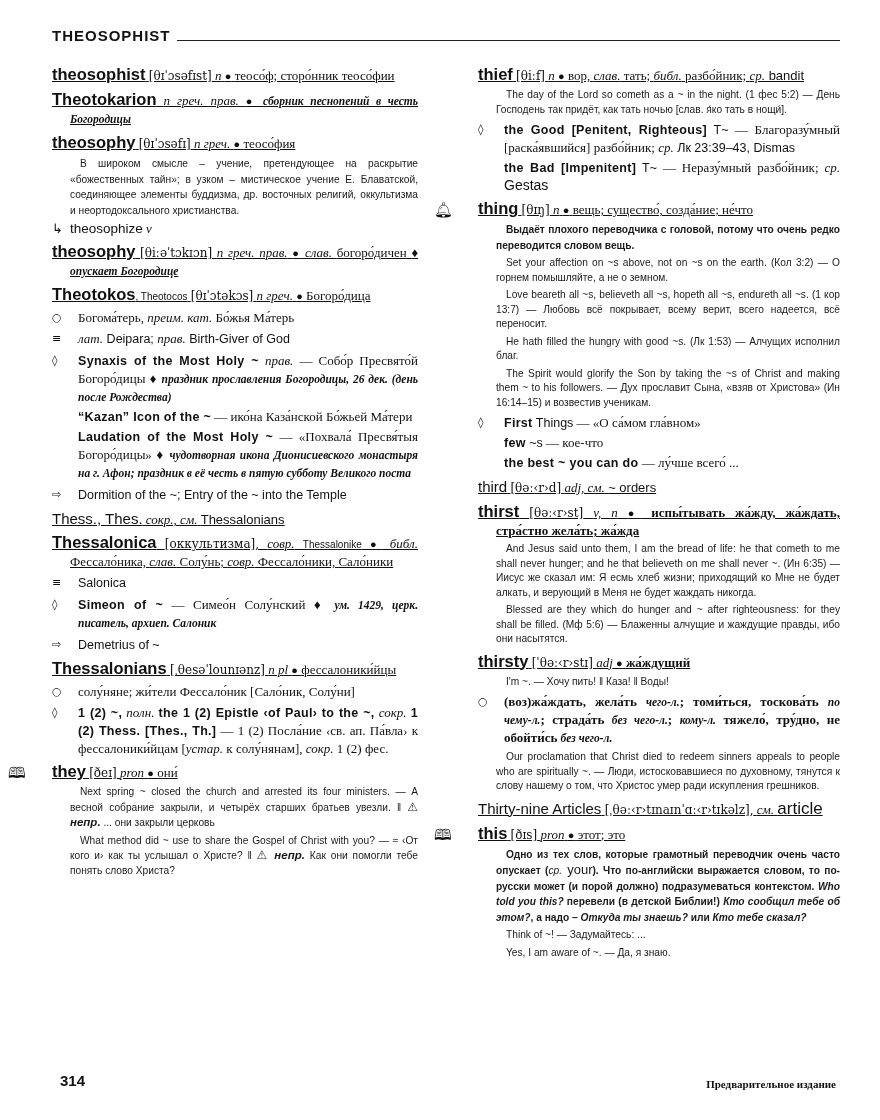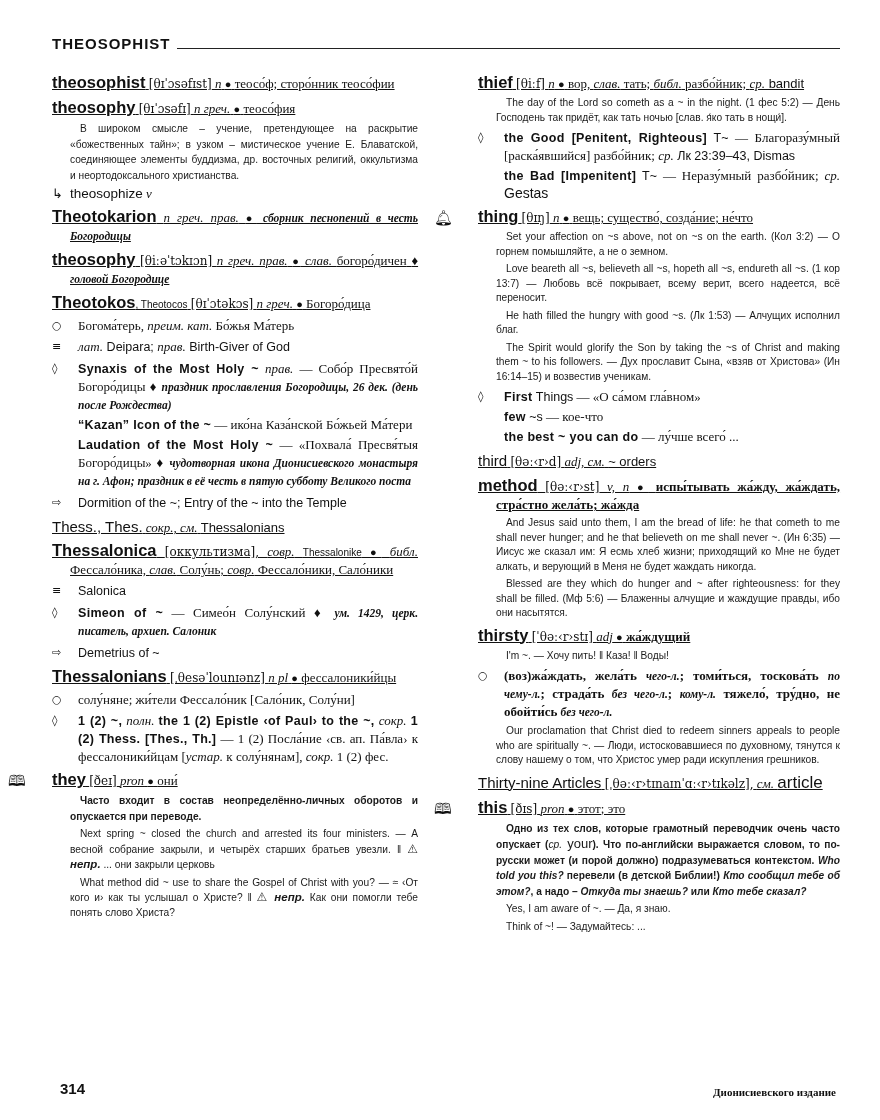--- a/index.html
+++ b/index.html
@@ -1,17 +1,17 @@
 <!DOCTYPE html>
 <html><head>
 <meta charset="utf-8">
 <style>
   html, body { margin:0; padding:0; background:#ffffff; }
   body { width:880px; height:1120px; position:relative; overflow:hidden; color:#111; }
-  .page { position:absolute; left:0; top:8px; width:880px; height:1054px; }
+  .page { position:absolute; left:0; top:0; width:880px; height:1054px; }
   .runhead { position:absolute; left:52px; top:24px; width:788px; height:20px; display:flex; align-items:flex-end; }
   .runhead .word { font-family:"Liberation Sans", sans-serif; font-weight:bold; font-size:15px; letter-spacing:1px; color:#111; padding-right:6px; }
   .runhead .rule { flex:1; border-bottom:1.5px solid #222; margin-bottom:3px; }
   .col { position:absolute; top:66px; width:366px; }
   .col.left { left:52px; }
   .col.right { left:478px; width:362px; }
   .entry { position:relative; margin-bottom:6px; }
   .hw-line { font-family:"Liberation Serif", serif; font-size:13px; line-height:17px; text-align:justify; padding-left:18px; text-indent:-18px;text-decoration:underline; }
   .hw { font-family:"Liberation Sans", sans-serif; font-weight:bold; font-size:16.5px; }
   .hw.light { font-weight:normal; font-size:15px; }
@@ -53,53 +53,53 @@
         <span class="hw">theosophist</span>
         <span class="pron">[θɪˈɔsəfɪst]</span>
         <span class="gram">n</span>
         <span class="bullet">●</span>
         <span class="tr">теосо́ф; сторо́нник теосо́фии</span>
       </div>
     </div>
 
     <div class="entry">
       <div class="hw-line">
+        <span class="hw">Theotokarion</span>
+        <span class="gram">n греч. прав.</span>
+        <span class="bullet">●</span>
+        <span class="it">сборник песнопений в честь Богородицы</span>
+      </div>
+    </div>
+
+    <div class="entry">
+      <div class="hw-line">
         <span class="hw">theosophy</span>
         <span class="pron">[θɪˈɔsəfɪ]</span>
         <span class="gram">n греч.</span>
         <span class="bullet">●</span>
         <span class="tr">теосо́фия</span>
       </div>
       <div class="note">В широком смысле – учение, претендующее на раскрытие «божественных тайн»; в узком – мистическое учение Е. Блаватской, соединяющее элементы буддизма, др. восточных религий, оккультизма и неортодоксального христианства.</div>
       <div class="xref">
         <span class="mk">↳</span>
         <span class="hw2" style="font-size:13.5px">theosophize</span>
         <span class="gram">v</span>
       </div>
     </div>
 
     <div class="entry">
       <div class="hw-line">
-        <span class="hw">Theotokarion</span>
-        <span class="gram">n греч. прав.</span>
-        <span class="bullet">●</span>
-        <span class="it">сборник песнопений в честь Богородицы</span>
-      </div>
-    </div>
-
-    <div class="entry">
-      <div class="hw-line">
         <span class="hw">theosophy</span>
         <span class="pron">[θiːəˈtɔkɪɔn]</span>
         <span class="gram">n греч. прав.</span>
         <span class="bullet">●</span>
         <span class="gram">слав.</span>
         <span class="tr">богоро́дичен</span>
         <span>♦</span>
-        <span class="it">головой Богородице</span>
+        <span class="it">опускает Богородице</span>
       </div>
     </div>
 
     <div class="entry">
       <div class="hw-line">
         <span class="hw">Theotokos</span><span class="hw2">, Theotocos</span>
         <span class="pron">[θɪˈɔtəkɔs]</span>
         <span class="gram">n греч.</span>
         <span class="bullet">●</span>
         <span class="tr">Богоро́дица</span>
@@ -196,21 +196,20 @@
 
     <div class="entry">
       <div class="hw-line" style="position:relative">
         <span class="lead-icon">🕮</span>
         <span class="hw">they</span>
         <span class="pron">[ðeɪ]</span>
         <span class="gram">pron</span>
         <span class="bullet">●</span>
         <span class="tr">они́</span>
       </div>
-      <div class="note" style="font-weight:bold">Часто входит в состав неопределённо-личных оборотов и опускается при переводе.</div>
       <div class="ex">
         <span>Next spring ~ closed the church and arrested its four ministers. — А весной собрание закрыли, и четырёх старших братьев увезли. ‖ </span><span class="warn">⚠</span> <span class="it">непр.</span><span> ... они закрыли церковь</span>
       </div>
       <div class="ex">
         <span>What method did ~ use to share the Gospel of Christ with you? — ≈ ‹От кого и› как ты услышал о Христе? ‖ </span><span class="warn">⚠</span> <span class="it">непр.</span><span> Как они помогли тебе понять слово Христа?</span>
       </div>
     </div>
   </div>
 
   <div class="col right">
@@ -235,20 +234,21 @@
 
     <div class="entry">
       <div class="hw-line" style="position:relative">
         <span class="lead-icon">🔔︎</span>
         <span class="hw">thing</span>
         <span class="pron">[θɪŋ]</span>
         <span class="gram">n</span>
         <span class="bullet">●</span>
         <span class="tr">вещь; существо́, созда́ние; не́что</span>
       </div>
+      <div class="note" style="font-weight:bold">Выдаёт плохого переводчика с головой, потому что очень редко переводится словом вещь.</div>
       <div class="ex">Set your affection on ~s above, not on ~s on the earth. (Кол 3:2) — О горнем помышляйте, а не о земном.</div>
       <div class="ex">Love beareth all ~s, believeth all ~s, hopeth all ~s, endureth all ~s. (1 кор 13:7) — Любовь всё покрывает, всему верит, всего надеется, всё переносит.</div>
       <div class="ex">He hath filled the hungry with good ~s. (Лк 1:53) — Алчущих исполнил благ.</div>
       <div class="ex">The Spirit would glorify the Son by taking the ~s of Christ and making them ~ to his followers. — Дух прославит Сына, «взяв от Христова» (Ин 16:14–15) и возвестив ученикам.</div>
       <div class="sub">
         <span class="mk">◊</span>
         <span class="en">First</span><span class="enl"> Things</span><span> — «О са́мом гла́вном»</span>
       </div>
       <div class="cont">
         <span class="en">few</span><span style="font-family:'Liberation Sans',sans-serif;font-size:12.5px"> ~s</span><span> — кое-что</span>
@@ -262,21 +262,21 @@
       <div class="hw-line">
         <span class="hw light">third</span>
         <span class="pron">[θəː‹r›d]</span>
         <span class="gram">adj, см.</span>
         <span class="hw2" style="font-size:13px">~ orders</span>
       </div>
     </div>
 
     <div class="entry">
       <div class="hw-line">
-        <span class="hw">method</span>
+        <span class="hw">thirst</span>
         <span class="pron">[θəː‹r›st]</span>
         <span class="gram">v, n</span>
         <span class="bullet">●</span>
         <span class="tr" style="font-weight:bold">испы́тывать жа́жду, жа́ждать, стра́стно жела́ть; жа́жда</span>
       </div>
       <div class="ex">And Jesus said unto them, I am the bread of life: he that cometh to me shall never hunger; and he that believeth on me shall never ~. (Ин 6:35) — Иисус же сказал им: Я есмь хлеб жизни; приходящий ко Мне не будет алкать, и верующий в Меня не будет жаждать никогда.</div>
       <div class="ex">Blessed are they which do hunger and ~ after righteousness: for they shall be filled. (Мф 5:6) — Блаженны алчущие и жаждущие правды, ибо они насытятся.</div>
     </div>
 
     <div class="entry">
@@ -309,20 +309,20 @@
         <span class="lead-icon">🕮</span>
         <span class="hw">this</span>
         <span class="pron">[ðɪs]</span>
         <span class="gram">pron</span>
         <span class="bullet">●</span>
         <span class="tr">этот; это</span>
       </div>
       <div class="note" style="font-weight:bold">
         <span>Одно из тех слов, которые грамотный переводчик очень часто опускает (</span><span class="gram" style="font-weight:normal">ср.</span><span style="font-size:13px;font-weight:normal"> your</span><span>). Что по-английски выражается словом, то по-русски может (и порой должно) подразумеваться контекстом. </span><span style="font-style:italic">Who told you this?</span><span> перевели (в детской Библии!) </span><span style="font-style:italic">Кто сообщил тебе об этом?</span><span>, а надо – </span><span style="font-style:italic">Откуда ты знаешь?</span><span> или </span><span style="font-style:italic">Кто тебе сказал?</span>
       </div>
+      <div class="ex">Think of ~! — Задумайтесь: ...</div>
       <div class="ex">Yes, I am aware of ~. — Да, я знаю.</div>
-      <div class="ex">Think of ~! — Задумайтесь: ...</div>
     </div>
   </div>
 
   <div class="pagenum">314</div>
-  <div class="footer">Дионисиевского издание</div>
+  <div class="footer">Предварительное издание</div>
 </div>
 
 </body></html>

